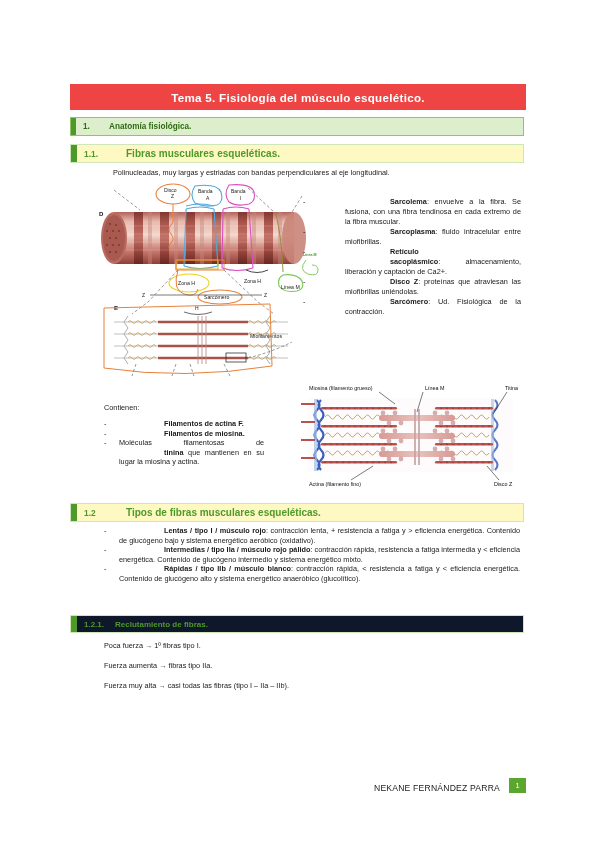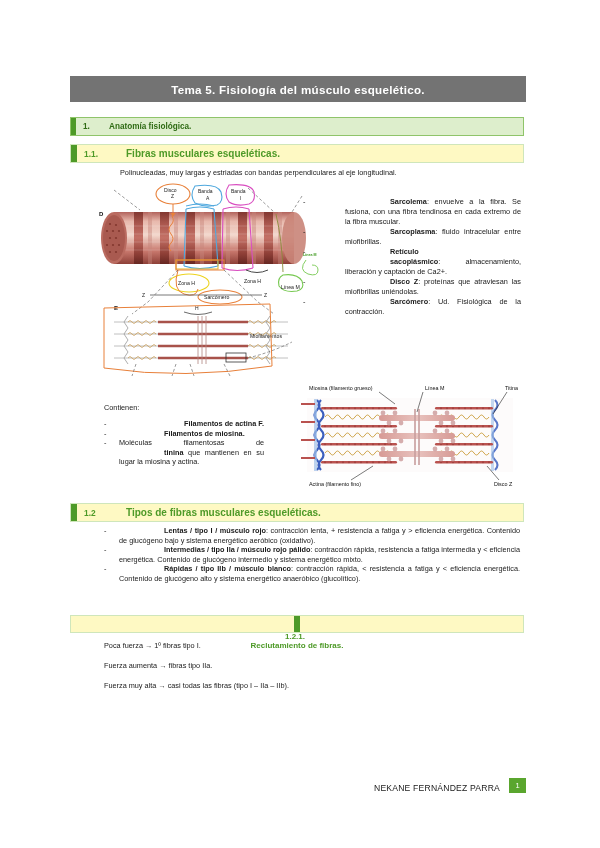--- a/index.html
+++ b/index.html
@@ -19,24 +19,24 @@
   .page {
     position: absolute;
     inset: 0;
     background: #fff;
   }
 
   
   .title-bar {
     position: absolute;
     left: 70px;
-    top: 76px;
+    top: 84px;
     width: 456px;
     height: 26px;
-    background: #737373;
+    background: #ef4444;
     display: flex;
     align-items: center;
     justify-content: center;
   }
   .title-bar .title-text {
     color: #ffffff;
     font-size: 11.6px;
     font-weight: bold;
     letter-spacing: 0.3px;
   }
@@ -100,25 +100,24 @@
     font-size: 10px;
     font-weight: bold;
     color: #4e9a28;
   }
 
   .h3box {
     position: absolute;
     left: 70px;
     width: 452px;
     height: 16px;
-    background: #fef9c3;
+    background: #0f172a;
     border: 1px solid #cfe6bb;
     display: flex;
     align-items: center;
-    flex-direction: column;
   }
   .h3box .bar {
     width: 6px;
     height: 100%;
     background: #4e9a28;
     flex: none;
   }
   .h3box .num {
     font-size: 8px;
     font-weight: bold;
@@ -233,21 +232,21 @@
     <span class="num">1.</span>
     <span class="lbl">Anatomía fisiológica.</span>
   </div>
 
   <div class="h2box" style="top:144px;">
     <div class="bar"></div>
     <span class="num">1.1.</span>
     <span class="lbl">Fibras musculares esqueléticas.</span>
   </div>
 
-  <div class="para" style="left:120px; top:168px; width:416px;">Polinucleadas, muy largas y estriadas con bandas perpendiculares al eje longitudinal.</div>
+  <div class="para" style="left:113px; top:168px; width:416px;">Polinucleadas, muy largas y estriadas con bandas perpendiculares al eje longitudinal.</div>
 
   <div class="fig1">
     <svg width="226" height="196" viewBox="0 0 226 196" xmlns="http://www.w3.org/2000/svg">
       <defs>
         <linearGradient id="cyl" x1="0" y1="0" x2="0" y2="1">
           <stop offset="0%" stop-color="#b2635c"></stop>
           <stop offset="18%" stop-color="#e8b9ad"></stop>
           <stop offset="45%" stop-color="#f2d6cb"></stop>
           <stop offset="75%" stop-color="#c8786d"></stop>
           <stop offset="100%" stop-color="#8e4038"></stop>
@@ -458,21 +457,21 @@
       <span class="hgap"></span>
       <span class="htxt"><b>Sarcómero</b><span>: Ud. Fisiológica de la contracción.</span></span>
     </div>
   </div>
 
   <div class="para" style="left:104px; top:403px; width:120px;">Contienen:</div>
 
   <div class="bullet-list" style="left:104px; top:419px; width:160px;">
     <div class="bl-row">
       <span class="bl-dash">-</span>
-      <span class="bl-txt" style="text-align:right"><b>Filamentos de actina F.</b></span>
+      <span class="bl-txt" style="text-align:left"><b>Filamentos de actina F.</b></span>
     </div>
     <div class="bl-row">
       <span class="bl-dash">-</span>
       <span class="bl-txt" style="text-align:left"><b>Filamentos de miosina.</b></span>
     </div>
     <div class="bl-row">
       <span class="bl-dash">-</span>
       <span class="bl-txt"><span>Moléculas filamentosas de </span><b>tinina</b><span> que mantienen en su lugar la miosina y actina.</span></span>
     </div>
   </div>

